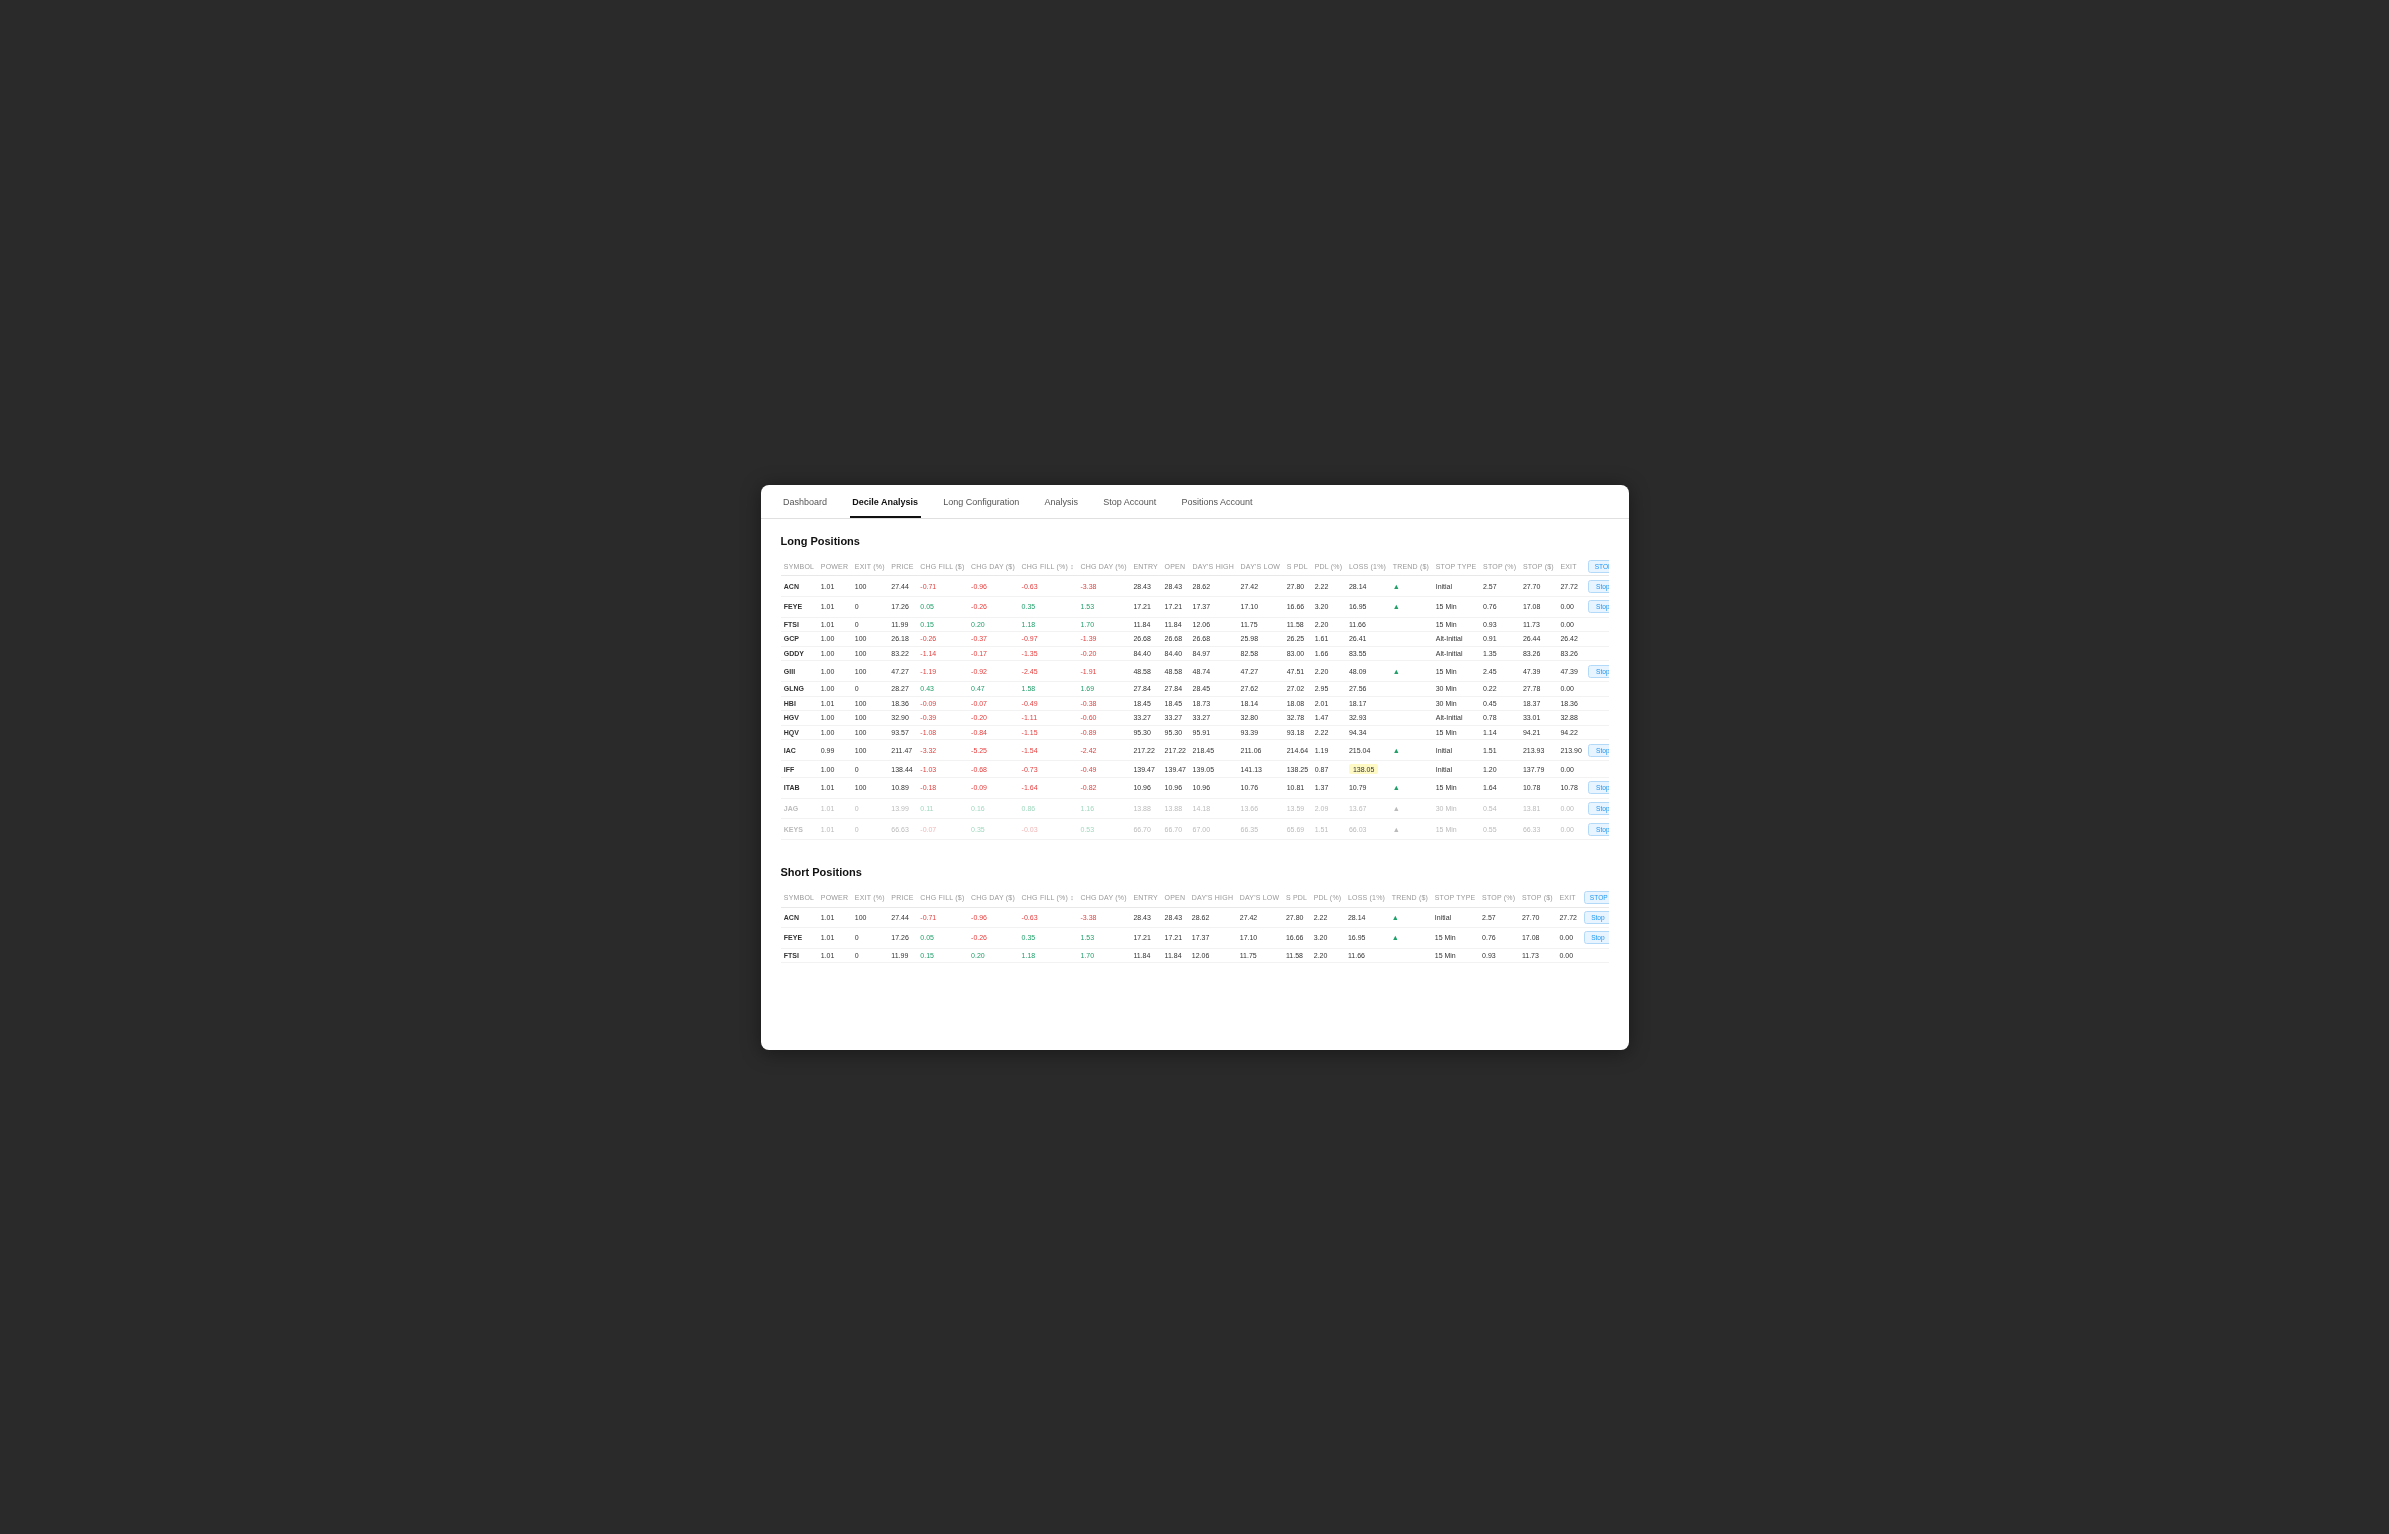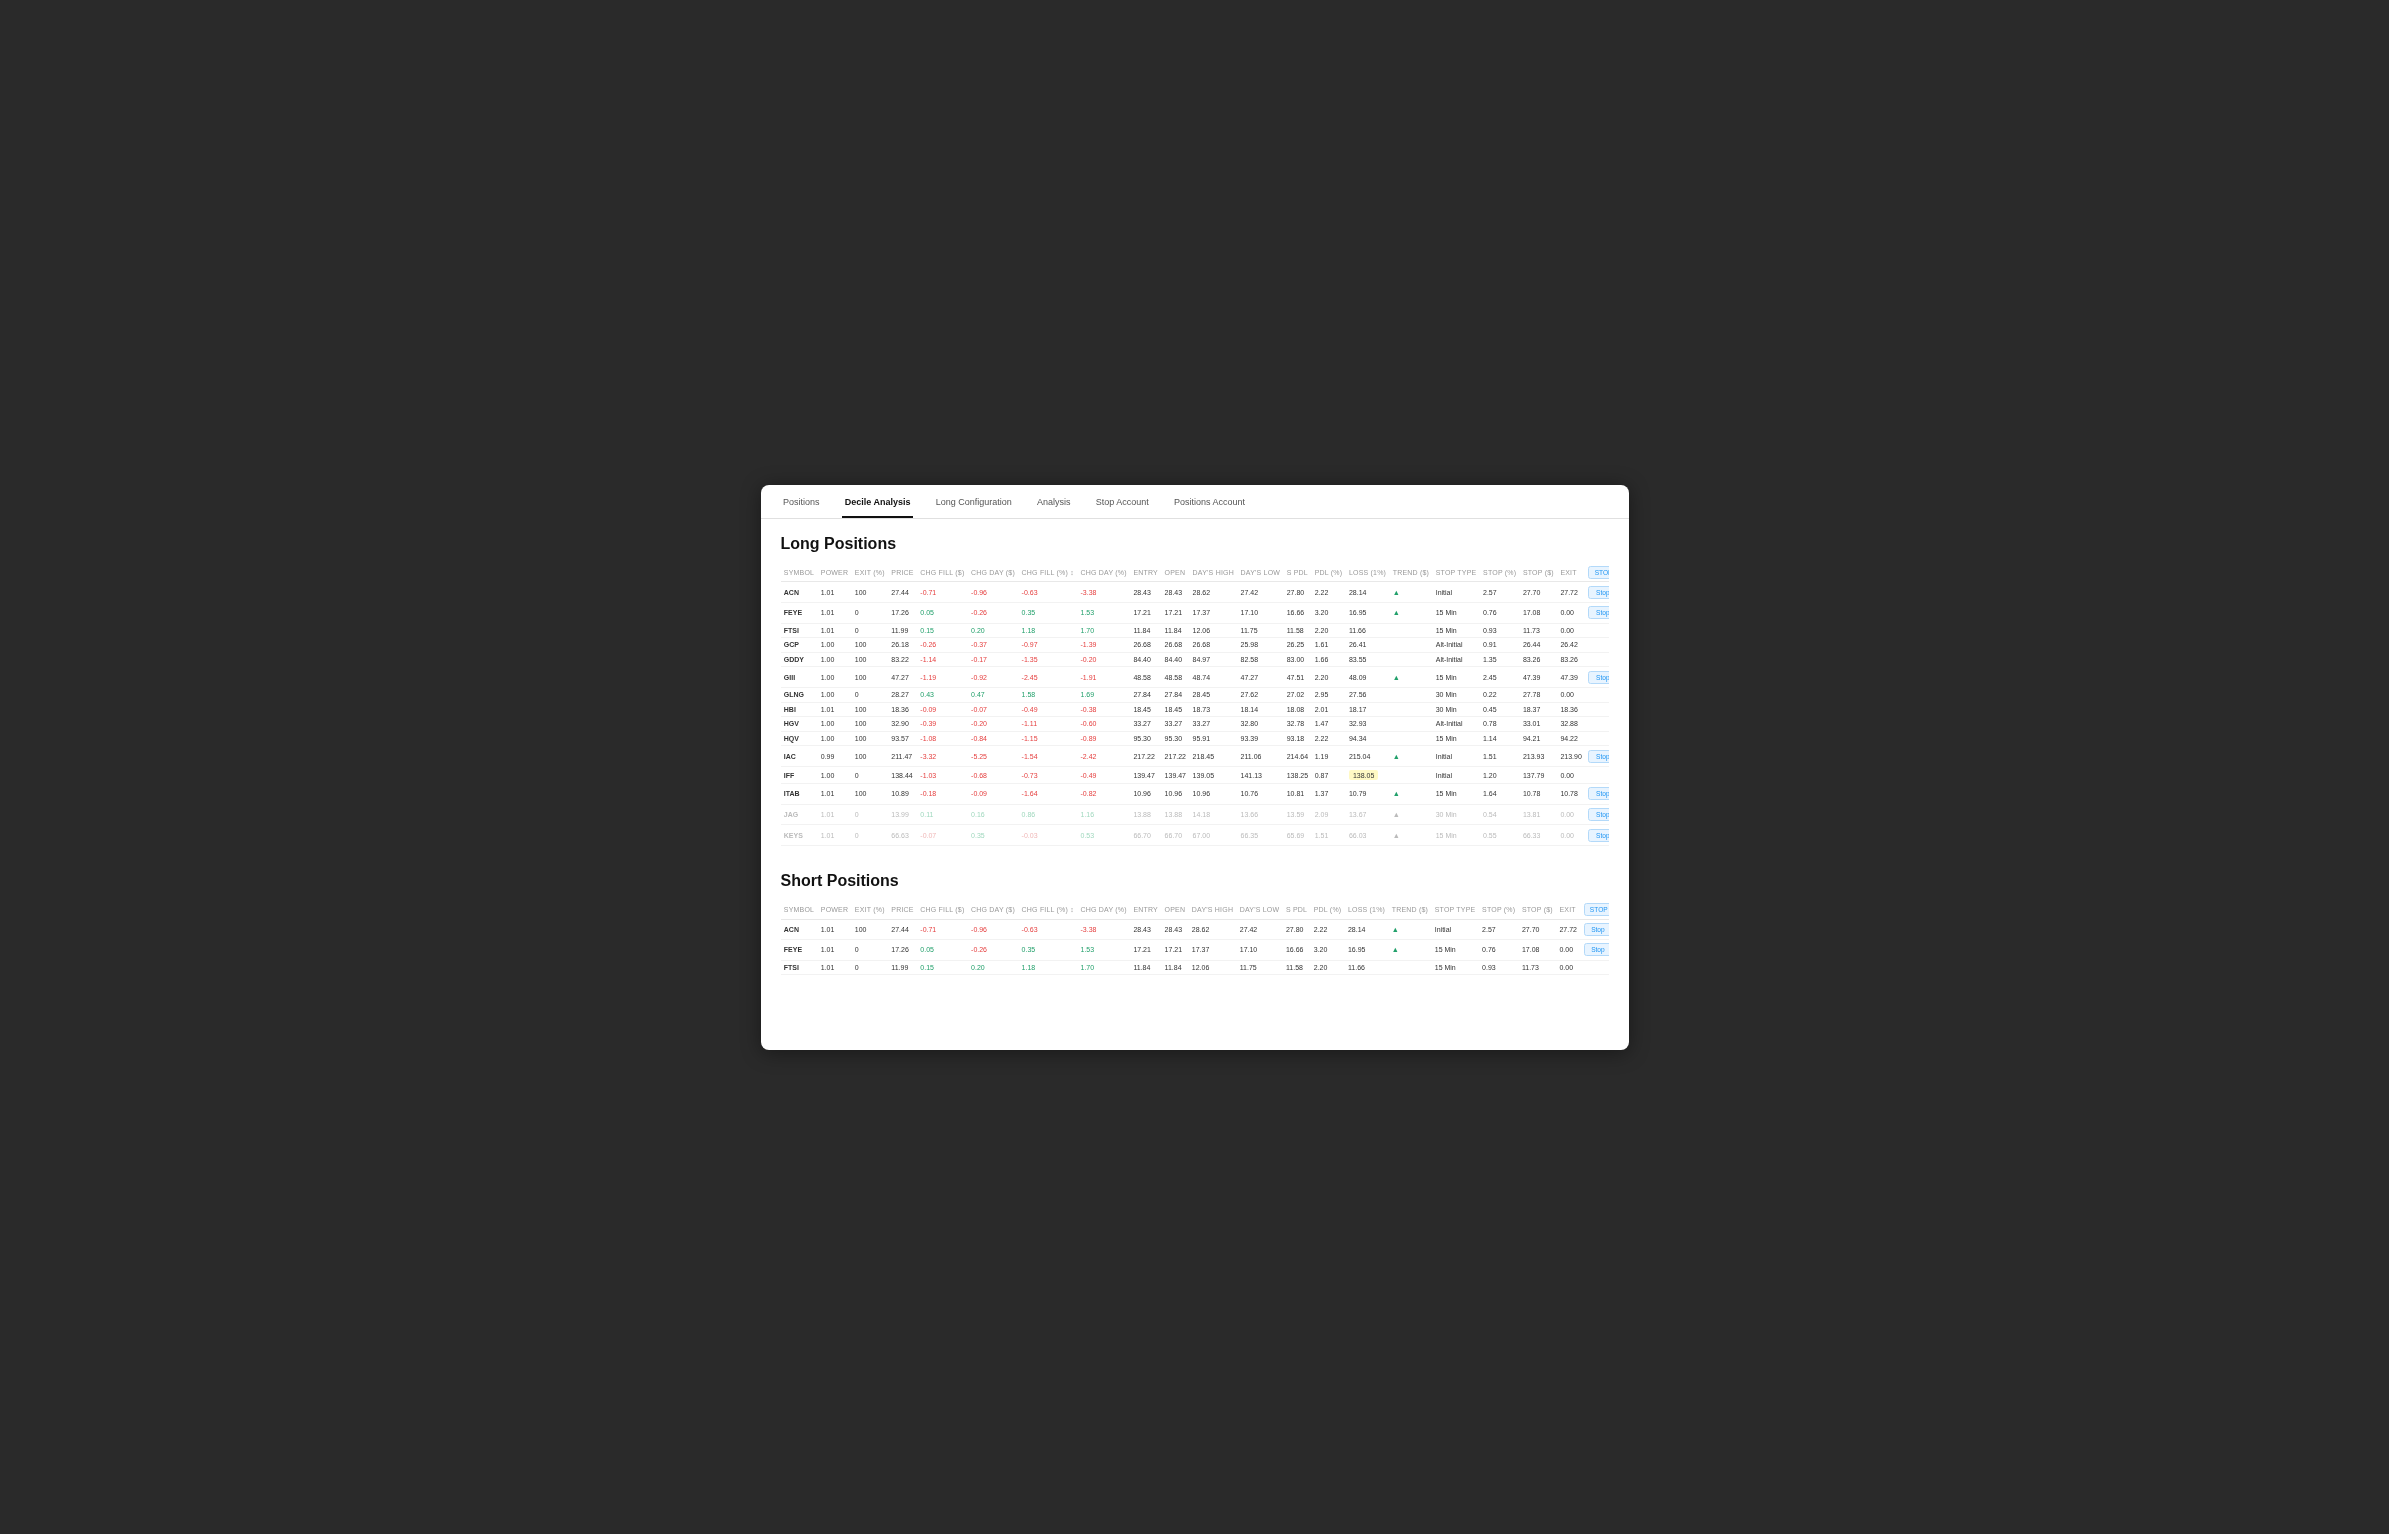--- a/index.html
+++ b/index.html
@@ -40,21 +40,21 @@
       font-weight: 700;
       border-bottom: 2px solid #111;
     }
     
     .content {
       padding: 16px 20px;
       overflow-y: auto;
       max-height: 539px;
     }
     .section-title {
-      font-size: 16px;
+      font-size: 11px;
       font-weight: 700;
       color: #111;
       margin-bottom: 10.5px;
     }
     
     .table-wrapper {
       overflow-x: auto;
       margin-bottom: 26px;
     }
     table {
@@ -114,21 +114,21 @@
     .faded td { color: #bbb; }
     .faded td.pos { color: #a0d8be; }
     .faded td.neg { color: #f0b8b8; }
   </style>
 </head>
 <body>
 
 <div class="app-container">
 
   <nav class="nav">
-  <div class="nav-item">Positions</div>
+  <div class="nav-item">Dashboard</div>
       <div class="nav-item active">Decile Analysis</div>
       <div class="nav-item">Long Configuration</div>
       <div class="nav-item">Analysis</div>
       <div class="nav-item">Stop Account</div>
       <div class="nav-item">Positions Account</div>
     </nav>
 
   <div class="content">
 
     <div>

